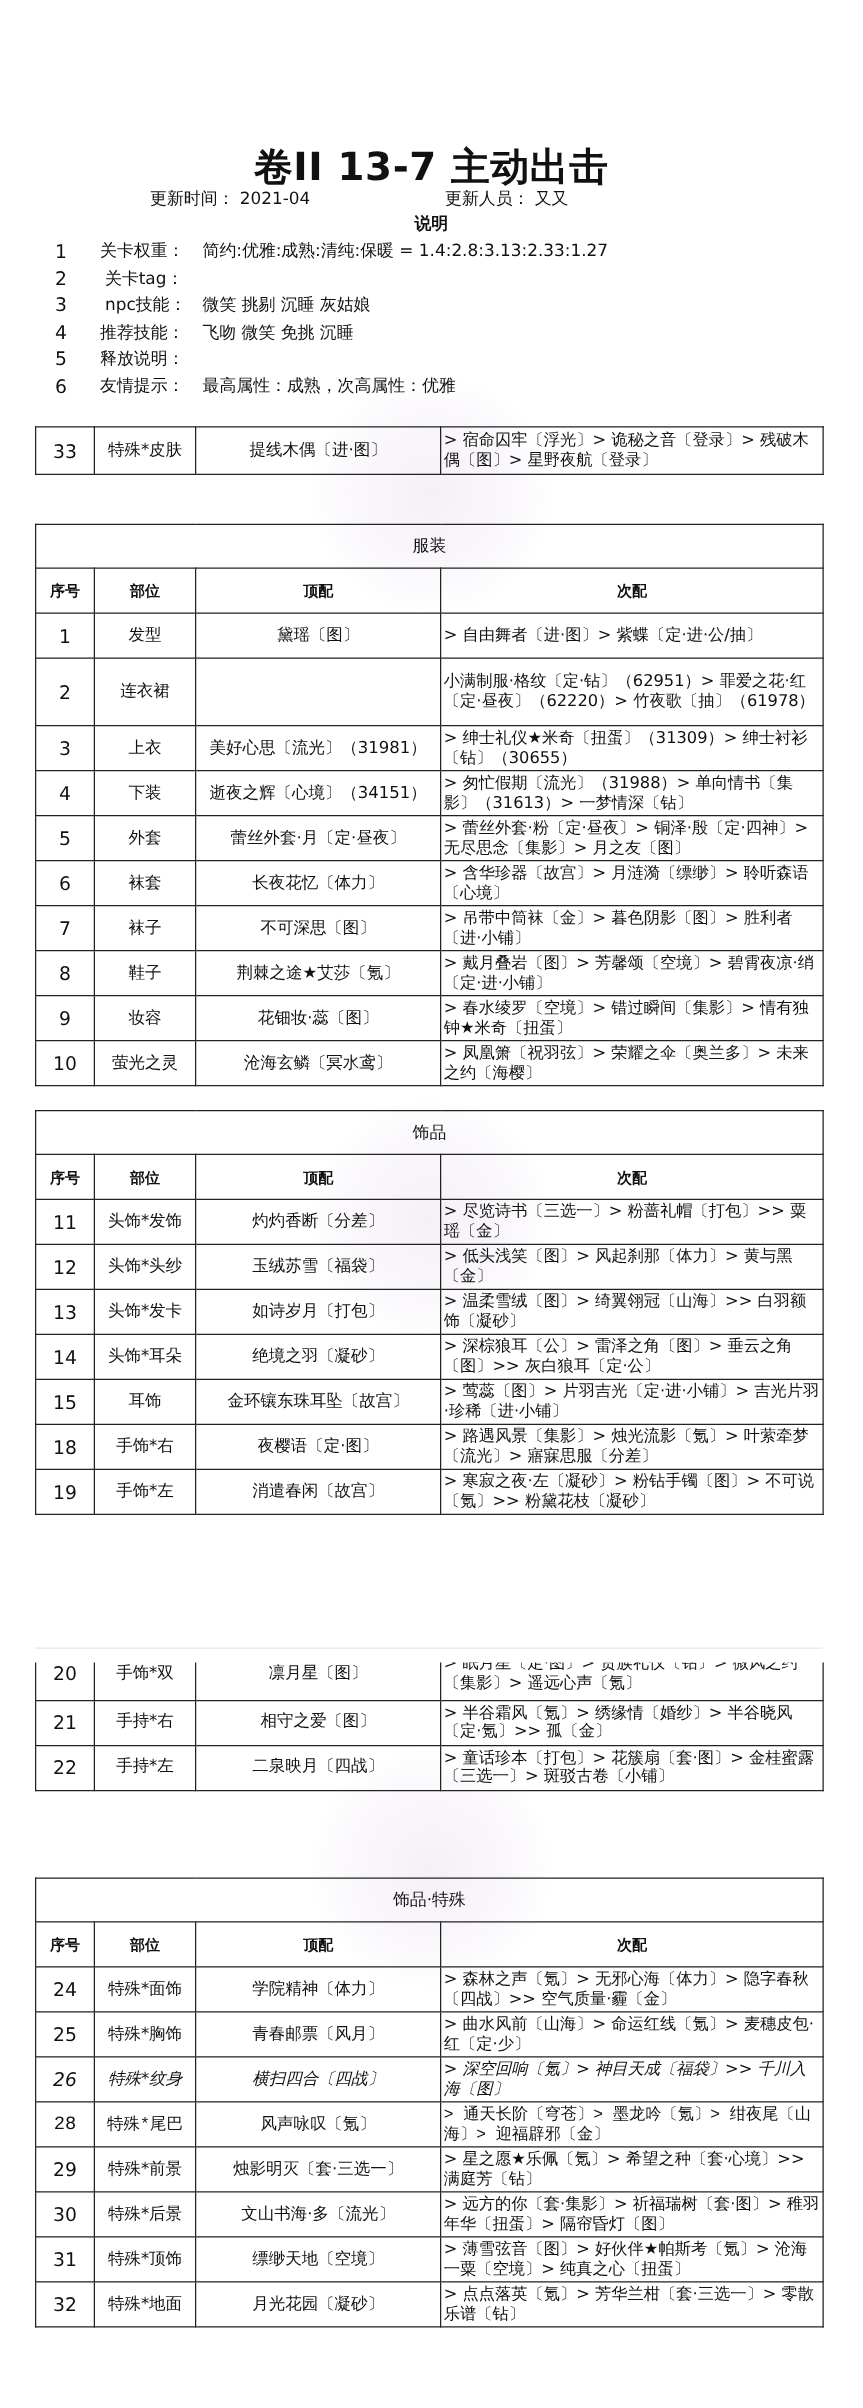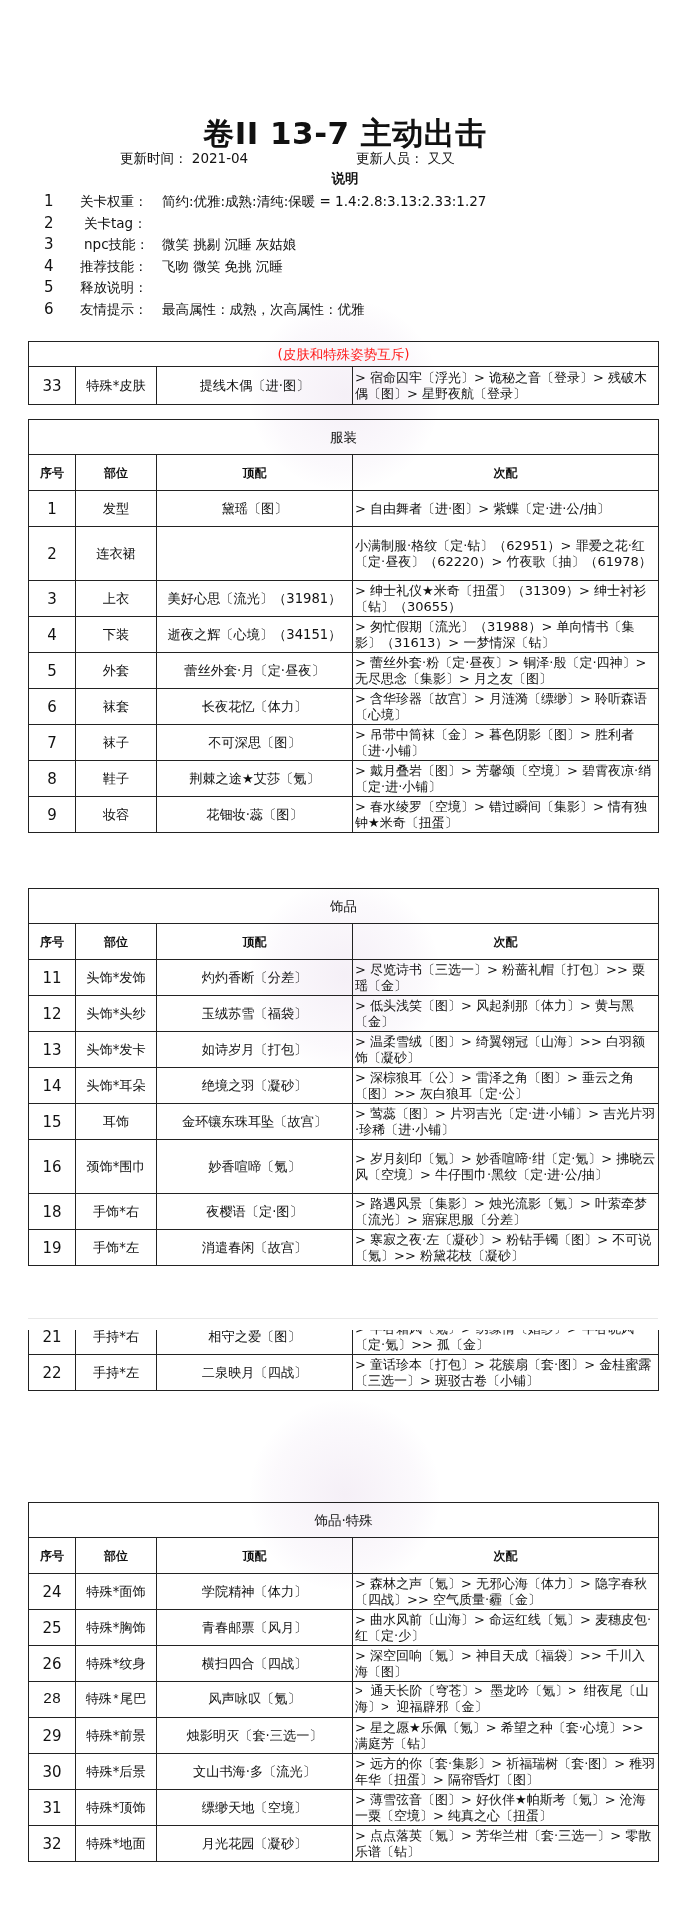--- a/index.html
+++ b/index.html
@@ -87,23 +87,20 @@
 </div>
 
 <table style="top:341px;">
   <colgroup>
       <col class="w1">
       <col class="w2">
       <col class="w3">
       <col class="w4">
     </colgroup>
   <tbody>
-      <tr>
-        <th colspan="4" class="red-title">(皮肤和特殊姿势互斥)</th>
-      </tr>
   <tr style="height:38px;">
     <td class="c-num">33</td>
     <td class="c-part">特殊*皮肤</td>
     <td class="c-top">提线木偶〔进·图〕</td>
     <td class="c-sub">&gt; 宿命囚牢〔浮光〕&gt; 诡秘之音〔登录〕&gt; 残破木偶〔图〕&gt; 星野夜航〔登录〕</td>
   </tr>
 </tbody>
   </table>
 
 <table style="top:419px;">
@@ -170,20 +167,26 @@
     <td class="c-part">鞋子</td>
     <td class="c-top">荆棘之途★艾莎〔氪〕</td>
     <td class="c-sub">&gt; 戴月叠岩〔图〕&gt; 芳馨颂〔空境〕&gt; 碧霄夜凉·绡〔定·进·小铺〕</td>
   </tr>
   <tr style="height:36px;">
     <td class="c-num">9</td>
     <td class="c-part">妆容</td>
     <td class="c-top">花钿妆·蕊〔图〕</td>
     <td class="c-sub">&gt; 春水绫罗〔空境〕&gt; 错过瞬间〔集影〕&gt; 情有独钟★米奇〔扭蛋〕</td>
   </tr>
+  <tr style="height:36px;">
+    <td class="c-num">10</td>
+    <td class="c-part">萤光之灵</td>
+    <td class="c-top">沧海玄鳞〔冥水鸢〕</td>
+    <td class="c-sub">&gt; 凤凰箫〔祝羽弦〕&gt; 荣耀之伞〔奥兰多〕&gt; 未来之约〔海樱〕</td>
+  </tr>
 </tbody>
   </table>
 
 <table style="top:888px;">
   <colgroup>
       <col class="w1">
       <col class="w2">
       <col class="w3">
       <col class="w4">
     </colgroup>
@@ -220,26 +223,20 @@
     <td class="c-part">头饰*耳朵</td>
     <td class="c-top">绝境之羽〔凝砂〕</td>
     <td class="c-sub">&gt; 深棕狼耳〔公〕&gt; 雷泽之角〔图〕&gt; 垂云之角〔图〕&gt;&gt; 灰白狼耳〔定·公〕</td>
   </tr>
   <tr style="height:36px;">
     <td class="c-num">15</td>
     <td class="c-part">耳饰</td>
     <td class="c-top">金环镶东珠耳坠〔故宫〕</td>
     <td class="c-sub">&gt; 莺蕊〔图〕&gt; 片羽吉光〔定·进·小铺〕&gt; 吉光片羽·珍稀〔进·小铺〕</td>
   </tr>
-  <tr style="height:54px;">
-    <td class="c-num">16</td>
-    <td class="c-part">颈饰*围巾</td>
-    <td class="c-top">妙香喧啼〔氪〕</td>
-    <td class="c-sub">&gt; 岁月刻印〔氪〕&gt; 妙香喧啼·绀〔定·氪〕&gt; 拂晓云风〔空境〕&gt; 牛仔围巾·黑纹〔定·进·公/抽〕</td>
-  </tr>
   <tr style="height:36px;">
     <td class="c-num">18</td>
     <td class="c-part">手饰*右</td>
     <td class="c-top">夜樱语〔定·图〕</td>
     <td class="c-sub">&gt; 路遇风景〔集影〕&gt; 烛光流影〔氪〕&gt; 叶萦牵梦〔流光〕&gt; 寤寐思服〔分差〕</td>
   </tr>
   <tr style="height:36px;">
     <td class="c-num">19</td>
     <td class="c-part">手饰*左</td>
     <td class="c-top">消遣春闲〔故宫〕</td>
@@ -252,20 +249,26 @@
 
 <div style="position:absolute; left:0; top:1330px; width:690px; height:160px; overflow:hidden;">
 <table style="top:-12px; border-top:none;">
   <colgroup>
         <col class="w1">
         <col class="w2">
         <col class="w3">
         <col class="w4">
       </colgroup>
   <tbody>
+        <tr style="height:42px;">
+    <td class="c-num" style="border-top:none;">20</td>
+    <td class="c-part" style="border-top:none;">手饰*双</td>
+    <td class="c-top" style="border-top:none;">凛月星〔图〕</td>
+    <td class="c-sub" style="border-top:none;">&gt; 眠月星〔定·图〕&gt; 贵族礼仪〔钻〕&gt; 微风之约〔集影〕&gt; 遥远心声〔氪〕</td>
+  </tr>
   <tr style="height:36px;">
     <td class="c-num">21</td>
     <td class="c-part">手持*右</td>
     <td class="c-top">相守之爱〔图〕</td>
     <td class="c-sub">&gt; 半谷霜风〔氪〕&gt; 绣缘情〔婚纱〕&gt; 半谷晓风〔定·氪〕&gt;&gt; 孤〔金〕</td>
   </tr>
   <tr style="height:36px;">
     <td class="c-num">22</td>
     <td class="c-part">手持*左</td>
     <td class="c-top">二泉映月〔四战〕</td>
@@ -297,21 +300,21 @@
     <td class="c-part">特殊*面饰</td>
     <td class="c-top">学院精神〔体力〕</td>
     <td class="c-sub">&gt; 森林之声〔氪〕&gt; 无邪心海〔体力〕&gt; 隐字春秋〔四战〕&gt;&gt; 空气质量·霾〔金〕</td>
   </tr>
   <tr style="height:36px;">
     <td class="c-num">25</td>
     <td class="c-part">特殊*胸饰</td>
     <td class="c-top">青春邮票〔风月〕</td>
     <td class="c-sub">&gt; 曲水风前〔山海〕&gt; 命运红线〔氪〕&gt; 麦穗皮包·红〔定·少〕</td>
   </tr>
-  <tr style="height:36px;">
+  <tr style="height:36px;font-style:italic;">
     <td class="c-num">26</td>
     <td class="c-part">特殊*纹身</td>
     <td class="c-top">横扫四合〔四战〕</td>
     <td class="c-sub">&gt; 深空回响〔氪〕&gt; 神目天成〔福袋〕&gt;&gt; 千川入海〔图〕</td>
   </tr>
   <tr style="height:36px;font-family:Liberation Mono, monospace;">
     <td class="c-num">28</td>
     <td class="c-part">特殊*尾巴</td>
     <td class="c-top">风声咏叹〔氪〕</td>
     <td class="c-sub">&gt; 通天长阶〔穹苍〕&gt; 墨龙吟〔氪〕&gt; 绀夜尾〔山海〕&gt; 迎福辟邪〔金〕</td>

